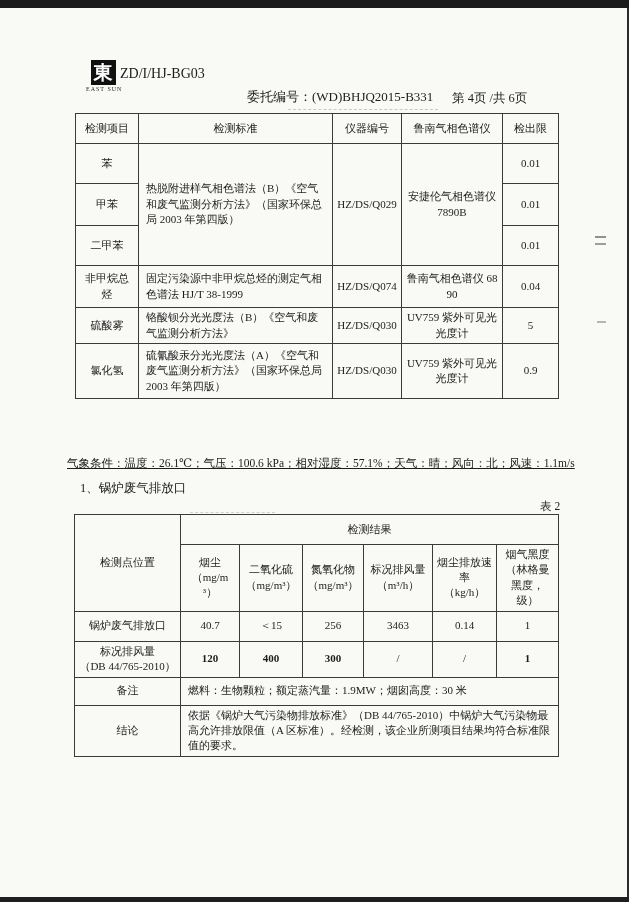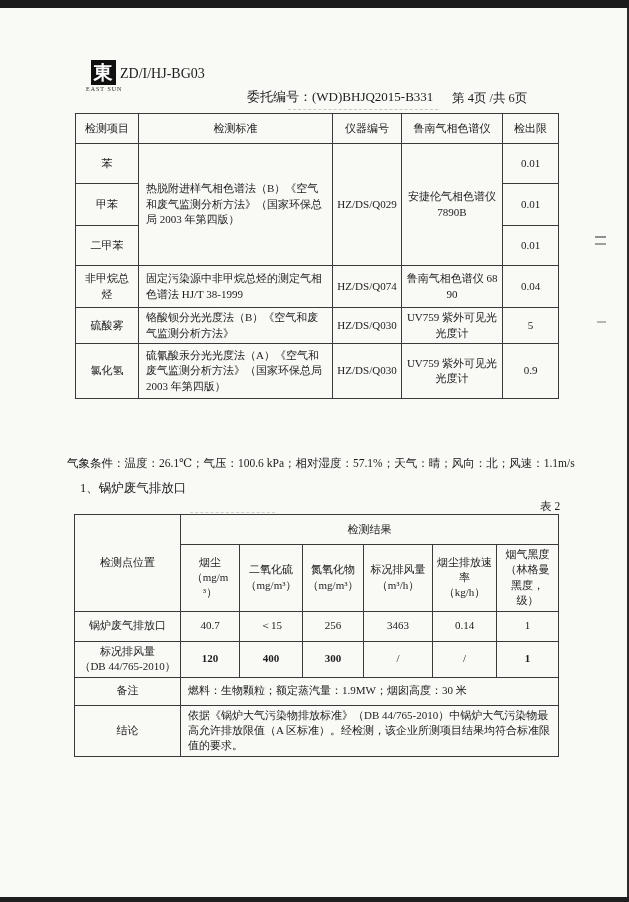--- a/index.html
+++ b/index.html
@@ -34,21 +34,21 @@
   td.left{text-align:left;padding:2px 7px;}
   td.bold{font-weight:bold;}
 
   .t1{position:absolute;left:75px;top:113px;width:483px;padding-left:25px;}
   .t2{position:absolute;left:74px;top:514px;width:484px;}
   tr.h28{height:28px;} tr.h30{height:30px;} tr.h36{height:36px;}
   tr.h40{height:40px;} tr.h42{height:42px;} tr.h46{height:46px;}
   tr.h49{height:49px;} tr.h55{height:55px;}
 
   .sec-title{position:absolute;left:88px;top:418px;font-size:15px;font-weight:bold;letter-spacing:.5px;}
-  .weather{position:absolute;left:67px;top:456px;width:510px;font-size:11.5px;white-space:nowrap;}
+  .weather{position:absolute;left:67px;top:456px;width:510px;font-size:11.5px;white-space:nowrap;text-decoration:underline;}
   .subsec{position:absolute;left:80px;top:480px;font-size:12.5px;}
   .tbl-label{position:absolute;left:540px;top:499px;font-size:11.5px;}
 
   .unit-line{display:block;}
 </style>
 </head>
 <body>
 
 <div class="page">
 

